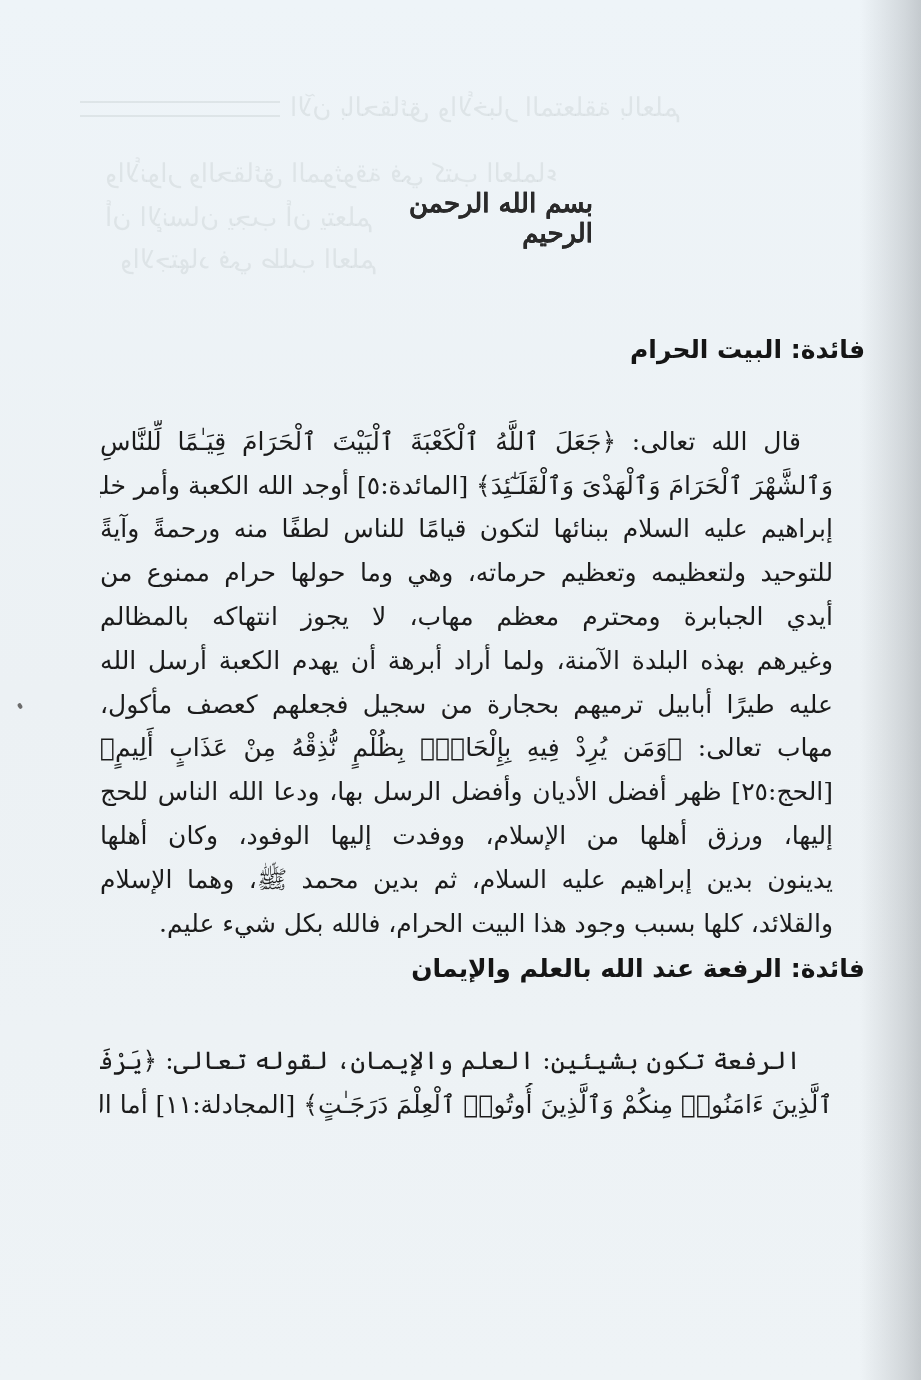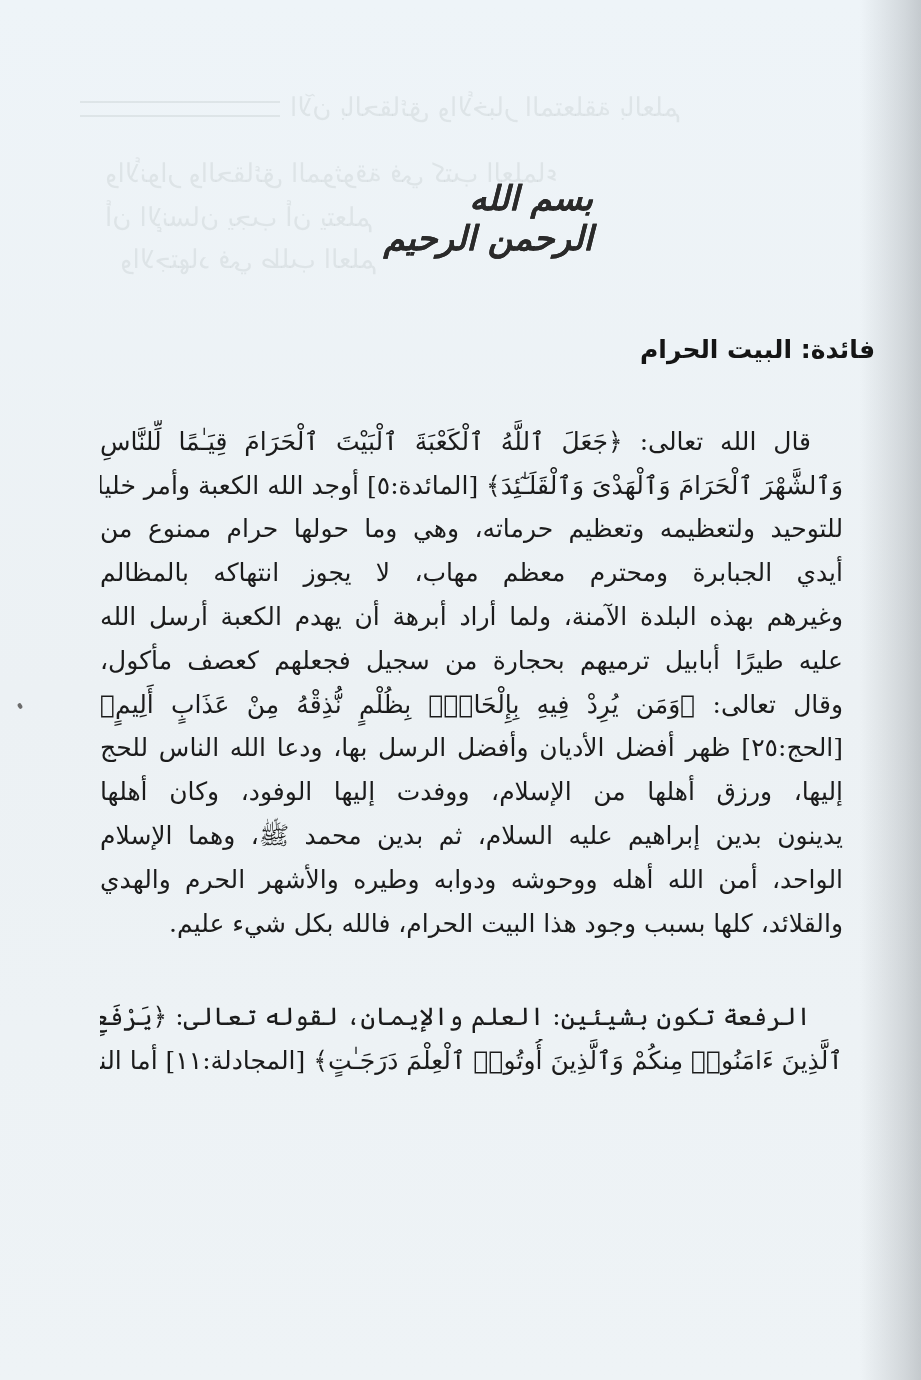--- a/index.html
+++ b/index.html
@@ -43,32 +43,31 @@
     .bleed-rule.r1 { top: 101px; }
     .basmala {
       position: absolute;
       left: 378px;
       top: 185px;
       width: 215px;
       height: 66px;
       display: flex;
       align-items: center;
       justify-content: center;
-      font-size: 34px;
+      font-size: 26px;
       font-weight: bold;
       direction: rtl;
       color: #2a2a2a;
       letter-spacing: -1px;
-      font-style: italic;
       text-shadow: 0 0 0.6px #222;
     }
     .content {
       position: absolute;
       left: 100px;
-      right: 46px;
+      right: 56px;
       top: 328px;
       direction: rtl;
       text-align: justify;
       text-align-last: right;
       font-size: 25px;
       line-height: 43.8px;
     }
     .heading {
       font-weight: bold;
       font-size: 25px;
@@ -128,34 +127,35 @@
 
   <div class="basmala">بسم الله الرحمن الرحيم</div>
 
   <div class="content">
 
     <h2 class="heading">فائدة: البيت الحرام</h2>
 
     <div class="para">
       <span class="line indent">قال الله تعالى: ﴿جَعَلَ ٱللَّهُ ٱلْكَعْبَةَ ٱلْبَيْتَ ٱلْحَرَامَ قِيَـٰمًا لِّلنَّاسِ</span>
       <span class="line">وَٱلشَّهْرَ ٱلْحَرَامَ وَٱلْهَدْىَ وَٱلْقَلَـٰٓئِدَ﴾ [المائدة:٥] أوجد الله الكعبة وأمر خليله</span>
+      <span class="line">إبراهيم عليه السلام ببنائها لتكون قيامًا للناس لطفًا منه ورحمةً وآيةً</span>
       <span class="line">للتوحيد ولتعظيمه وتعظيم حرماته، وهي وما حولها حرام ممنوع من</span>
       <span class="line">أيدي الجبابرة ومحترم معظم مهاب، لا يجوز انتهاكه بالمظالم</span>
       <span class="line">وغيرهم بهذه البلدة الآمنة، ولما أراد أبرهة أن يهدم الكعبة أرسل الله</span>
       <span class="line">عليه طيرًا أبابيل ترميهم بحجارة من سجيل فجعلهم كعصف مأكول،</span>
-      <span class="line">وقال تعالى: ﴿وَمَن يُرِدْ فِيهِ بِإِلْحَادٍۭ بِظُلْمٍ نُّذِقْهُ مِنْ عَذَابٍ أَلِيمٍ﴾</span>
+      <span class="line">مهاب تعالى: ﴿وَمَن يُرِدْ فِيهِ بِإِلْحَادٍۭ بِظُلْمٍ نُّذِقْهُ مِنْ عَذَابٍ أَلِيمٍ﴾</span>
       <span class="line">[الحج:٢٥] ظهر أفضل الأديان وأفضل الرسل بها، ودعا الله الناس للحج</span>
       <span class="line">إليها، ورزق أهلها من الإسلام، ووفدت إليها الوفود، وكان أهلها</span>
       <span class="line">يدينون بدين إبراهيم عليه السلام، ثم بدين محمد ﷺ، وهما الإسلام</span>
-      <span class="line">الواحد، أمن الله أهله ووحوشه ودوابه وطيره والأشهر الحرم والهدي</span>
       <span class="line last">والقلائد، كلها بسبب وجود هذا البيت الحرام، فالله بكل شيء عليم.</span>
     </div>
 
     <div class="gap-h2"></div>
 
+    <h2 class="heading heading2">فائدة: الرفعة عند الله بالعلم والإيمان</h2>
 
     <div class="para para2">
       <span class="line indent">الرفعة تكون بشيئين: العلم والإيمان، لقوله تعالى: ﴿يَرْفَعِ ٱللَّهُ</span>
       <span class="line">ٱلَّذِينَ ءَامَنُوا۟ مِنكُمْ وَٱلَّذِينَ أُوتُوا۟ ٱلْعِلْمَ دَرَجَـٰتٍ﴾ [المجادلة:١١] أما النسب</span>
     </div>
 
   </div>
 </div>
 
 </body></html>

